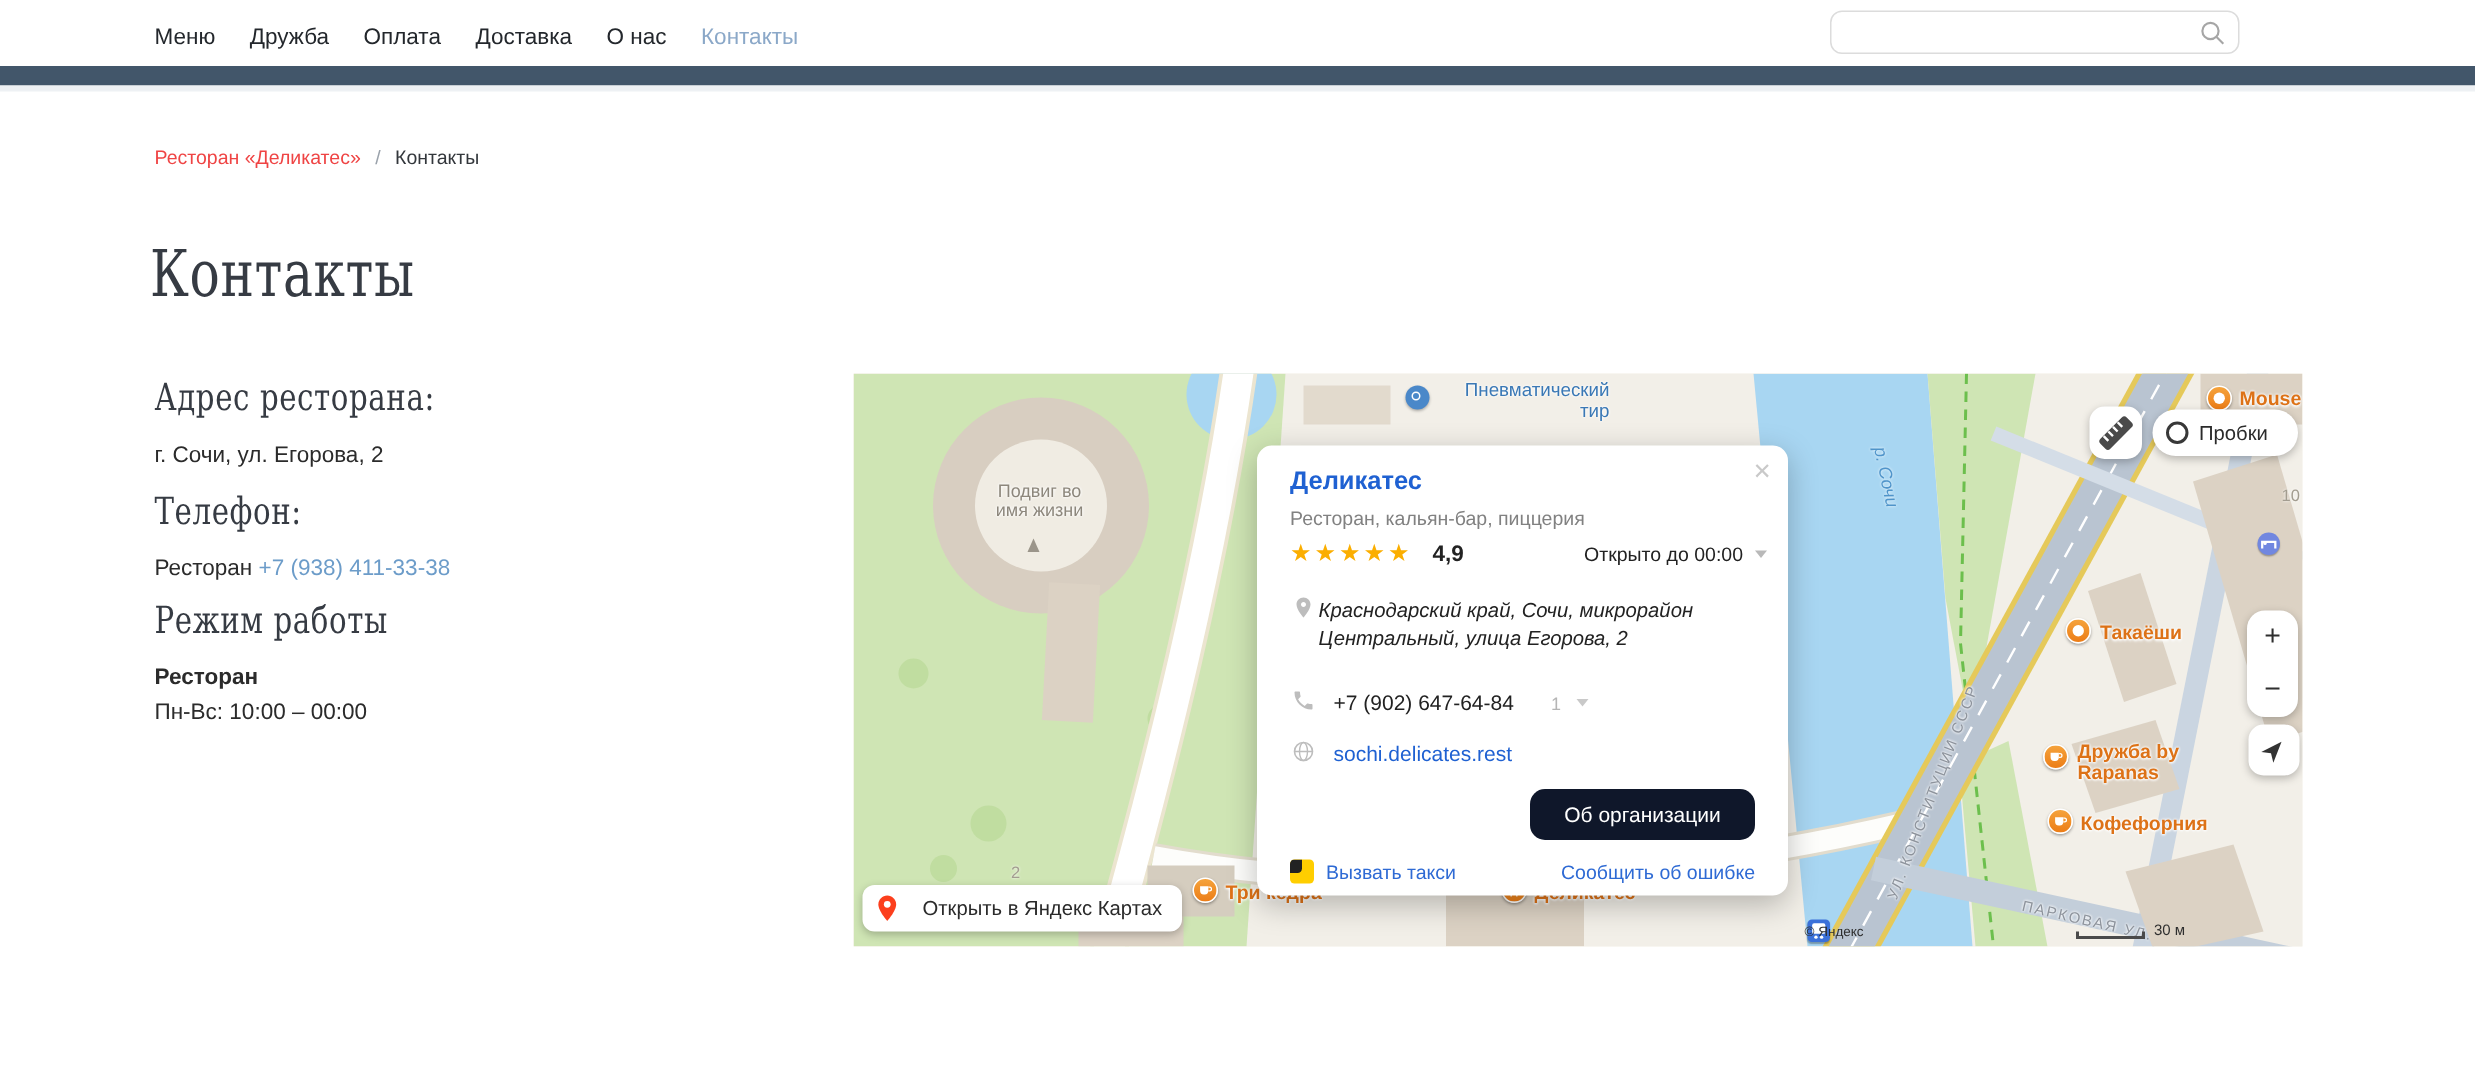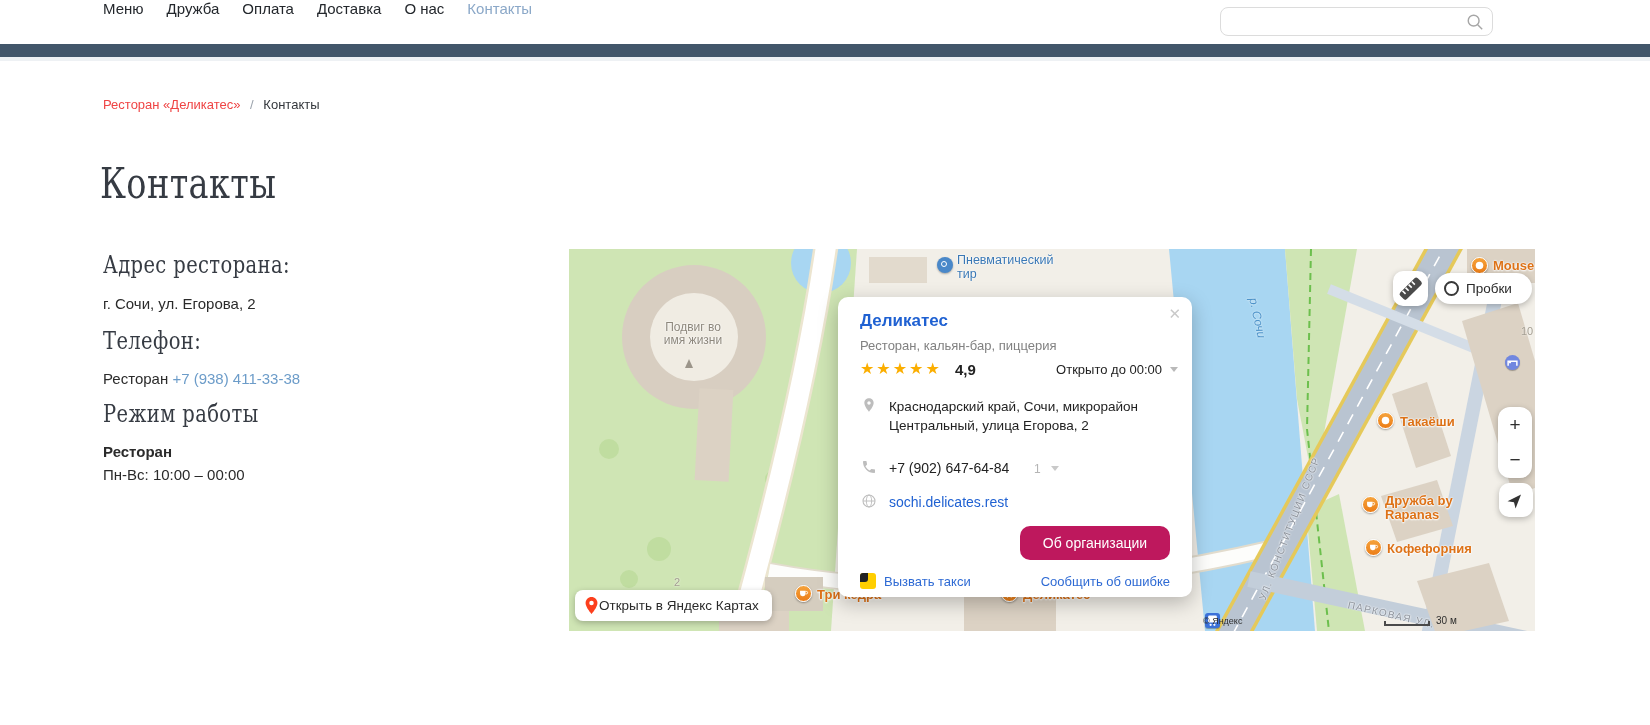--- a/index.html
+++ b/index.html
@@ -2,21 +2,21 @@
 <html><head>
 <meta charset="utf-8">
 <style>
   * { margin:0; padding:0; box-sizing:border-box; }
   html,body { background:#fff; }
   body { font-family:"Liberation Sans",sans-serif; color:#2b2b2b; }
   .page { position:relative; width:1650px; height:725px; background:#fff; overflow:hidden; }
   .abs { position:absolute; }
 
   
-  .topnav { position:absolute; left:103px; top:0; height:33px; display:flex; align-items:flex-start; gap:23px; }
+  .topnav { position:absolute; left:103px; top:0; height:33px; display:flex; align-items:flex-end; gap:23px; }
   .topnav a { font-size:15px; color:#23272c; text-decoration:none; cursor:pointer; }
   .topnav a.active { color:#8ba8c8; }
   .searchbox { position:absolute; left:1220px; top:7px; width:273px; height:29px; border:1px solid #dcdcdc; border-radius:8px; background:#fff; }
   .searchbox input { position:absolute; left:10px; top:0; width:230px; height:27px; border:none; outline:none; font-size:14px; background:transparent; }
   .search-ic { position:absolute; right:8px; top:5px; width:18px; height:18px; cursor:pointer; }
   .darkbar { position:absolute; left:0; top:44px; width:1650px; height:13px; background:#42566a; }
   .darkbar2 { position:absolute; left:0; top:57px; width:1650px; height:4px; background:#eef1f4; }
 
   
   .crumbs { position:absolute; left:103px; top:97px; font-size:13px; }
@@ -31,59 +31,59 @@
 
   
   .map { position:absolute; left:569px; top:249px; width:966px; height:382px; background:#f2efe8; overflow:hidden; cursor:grab; }
   .map svg.base { position:absolute; left:0; top:0; }
 
   .maplabel { position:absolute; font-size:13px; font-weight:700; color:#dd7217; text-shadow:0 0 2px #fff,0 0 2px #fff,0 1px 2px #fff; white-space:nowrap; cursor:pointer; }
   .maplabel.wrap { white-space:normal; line-height:14px; }
   .poi-ic { position:absolute; width:17px; height:17px; border-radius:50%; background:linear-gradient(#f5a33c,#ec7d17); border:1.5px solid #fff; box-shadow:0 1px 2px rgba(0,0,0,.35); cursor:pointer; }
   .poi-ic svg { position:absolute; left:1.5px; top:1.5px; }
   .lbl-gray { position:absolute; color:#8d877c; font-size:12px; font-weight:400; text-shadow:0 0 2px #fff,0 0 2px #fff; text-align:center; line-height:13px; }
-  .lbl-blue { position:absolute; color:#3a78b5; font-size:12.5px; font-weight:400; text-shadow:0 0 2px #fff,0 0 2px #fff; text-align:left; line-height:14px; cursor:pointer; }
+  .lbl-blue { position:absolute; color:#3a78b5; font-size:12.5px; font-weight:400; text-shadow:0 0 2px #fff,0 0 2px #fff; text-align:right; line-height:14px; cursor:pointer; }
   .street { position:absolute; color:#8d939c; font-size:10px; letter-spacing:1.4px; text-shadow:0 0 2px #fff,0 0 2px #fff; white-space:nowrap; }
   .house { position:absolute; color:#a39d90; font-size:11px; text-shadow:0 0 2px #fff; }
   .river-lbl { position:absolute; color:#4f94ca; font-size:12px; font-style:italic; text-shadow:0 0 2px #fff; white-space:nowrap; }
 
   .ctl { position:absolute; background:#fff; border-radius:10px; box-shadow:0 2px 6px rgba(0,0,0,.25); cursor:pointer; }
   .traffic-btn { left:866px; top:24px; width:97px; height:31px; border-radius:16px; display:flex; align-items:center; gap:7px; padding-left:9px; }
   .traffic-btn .ring { width:15px; height:15px; border:2.6px solid #383838; border-radius:50%; }
   .traffic-btn span.txt { font-size:13.5px; color:#2b2b2b; }
   .ruler-btn { left:824px; top:22px; width:35px; height:35px; }
   .zoomctl { left:929px; top:158px; width:34px; height:71px; border-radius:12px; display:flex; flex-direction:column; }
   .zoomctl div { flex:1; display:flex; align-items:center; justify-content:center; font-size:19px; color:#2f2f2f; cursor:pointer; }
   .geo-btn { left:930px; top:234px; width:34px; height:34px; display:flex; align-items:center; justify-content:center; }
-  .open-btn { left:6px; top:341px; height:31px; border-radius:8px; display:flex; align-items:center; gap:0; padding:0 13px 0 9px; }
+  .open-btn { left:6px; top:341px; height:31px; border-radius:8px; display:flex; align-items:center; gap:16px; padding:0 13px 0 9px; }
   .open-btn span { font-size:13.5px; color:#2b2b2b; }
   .attr { position:absolute; left:634px; top:367px; font-size:9px; color:#2e2e2e; display:flex; gap:9px; white-space:nowrap; }
   .scalebar { position:absolute; left:815px; top:366px; display:flex; align-items:flex-end; gap:6px; }
   .scalebar .bar { width:46px; height:5px; border-bottom:2px solid #4a4a4a; border-left:2px solid #4a4a4a; border-right:2px solid #4a4a4a; }
   .scalebar .txt { font-size:10px; color:#2e2e2e; }
 
   .sq-ic { position:absolute; border-radius:3px; box-shadow:0 1px 1px rgba(0,0,0,.3); }
 
   
   .card { position:absolute; left:269px; top:48px; width:354px; height:300px; background:#fff; border-radius:10px; box-shadow:0 6px 20px rgba(0,0,0,.25); }
   .card .close { position:absolute; right:11px; top:8px; font-size:15px; color:#c9c9c9; cursor:pointer; }
   .card .title { position:absolute; left:22px; top:14px; font-size:17px; font-weight:700; color:#1f61d2; cursor:pointer; }
   .card .cat { position:absolute; left:22px; top:41px; font-size:13px; color:#818181; }
   .card .stars { position:absolute; left:22px; top:62px; font-size:16px; letter-spacing:2px; color:#fbae00; }
   .card .rating { position:absolute; left:117px; top:64px; font-size:15px; font-weight:700; color:#222; }
   .card .openst { position:absolute; right:30px; top:65px; font-size:13px; color:#222; cursor:pointer; }
   .chev { position:absolute; width:0; height:0; border-left:4px solid transparent; border-right:4px solid transparent; border-top:5px solid #b9b9b9; cursor:pointer; }
   .rowic { position:absolute; left:23px; width:16px; height:16px; }
-  .card .addr { position:absolute; left:51px; top:100px; width:276px; font-size:13.5px; color:#222; line-height:19px; }
+  .card .addr { position:absolute; left:41px; top:100px; width:276px; font-size:13.5px; color:#222; line-height:19px;font-style:italic; }
   .card .phone { position:absolute; left:51px; top:163px; font-size:14px; color:#222; }
   .card .pcount { position:absolute; left:196px; top:165px; font-size:12px; color:#b5b5b5; }
   .card .site { position:absolute; left:51px; top:197px; font-size:14px; color:#1f61d2; text-decoration:none; cursor:pointer; }
   .btn { position:absolute; top:229px; height:34px; border:none; border-radius:10px; font-size:14px; font-family:inherit; cursor:pointer; }
   .btn.route { left:22px; width:152px; background:#eef3fc; color:#2e68da; }
-  .btn.org { left:182px; width:150px; background:#be185d; color:#fff; font-weight:500; }
+  .btn.org { left:182px; width:150px; background:#0f172a; color:#fff; font-weight:500; }
   .card .taxi-link, .card .report-link { position:absolute; top:277px; font-size:13px; color:#2e6ad4; font-weight:500; text-decoration:none; cursor:pointer; }
   .taxi-ic { position:absolute; left:22px; top:276px; width:16px; height:16px; background:#ffce00; border-radius:3px; overflow:hidden; }
   .taxi-ic::after { content:""; position:absolute; left:0; top:0; width:8px; height:9px; background:#222; border-radius:0 0 3px 0; }
 </style>
 </head>
 <body>
 
 <div class="page">
 
   <div class="topnav">

